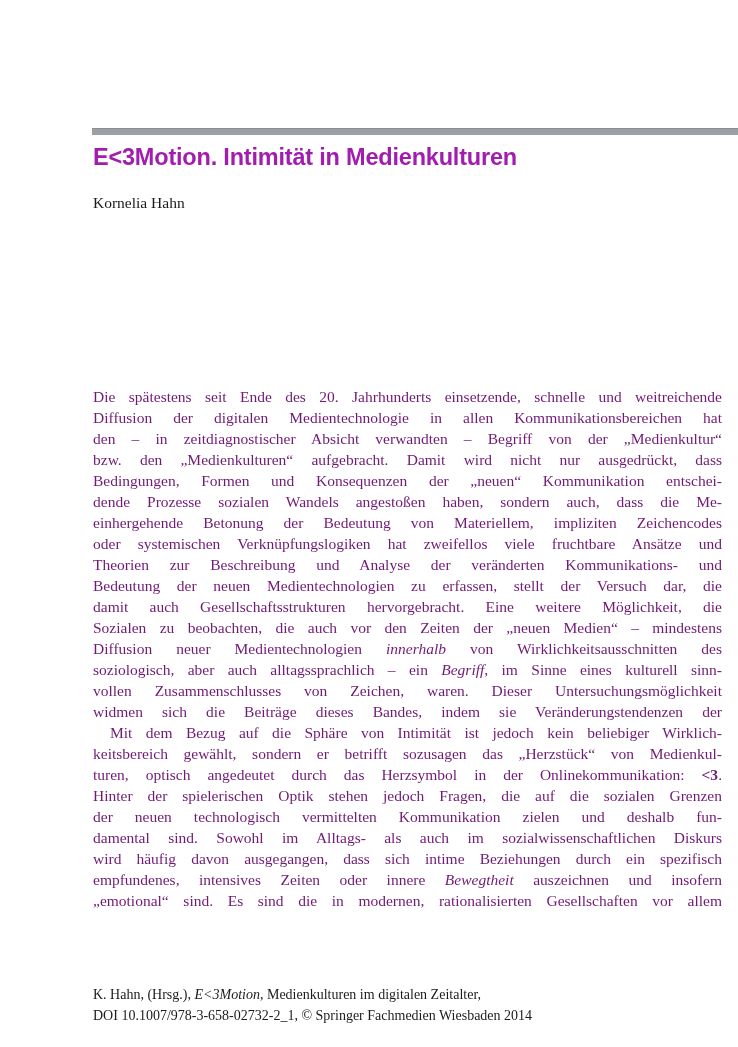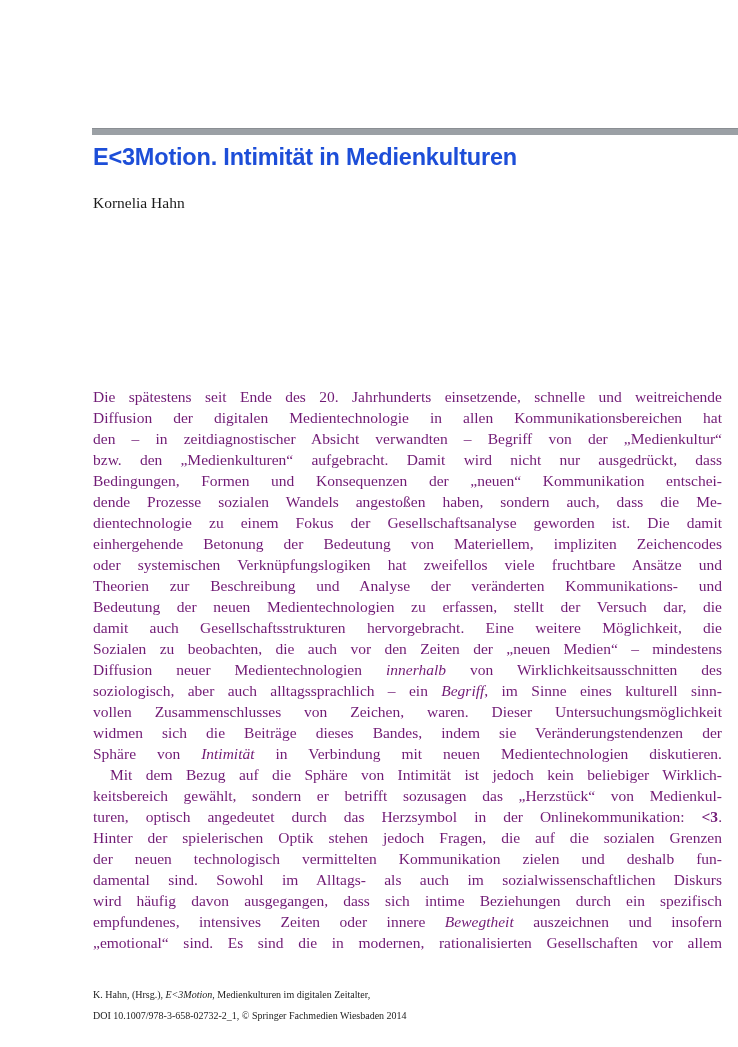--- a/index.html
+++ b/index.html
@@ -62,56 +62,54 @@
   .par.indent > .line:first-child { text-indent: 17px; }
 
   .it { font-style: italic; }
   .bd { font-weight: 700; }
 
   .footer {
     position: absolute;
     left: 93px;
     top: 984px;
     width: 629px;
-    font-size: 10px;
+    font-size: 14px;
   }
   .footer .line {
     line-height: 21px;
     text-align: left;
     text-align-last: left;
     -moz-text-align-last: left;
   }
 </style>
 </head>
 <body style="background: rgb(255, 255, 255);">
 
 <div class="page">
   <div class="top-rule" style="background: rgb(155, 160, 165);"></div>
-  <h1 class="title" style="color: #1d4ed8;">E&lt;3Motion. Intimität in Medienkulturen</h1>
+  <h1 class="title" style="color: #a21caf;">E&lt;3Motion. Intimität in Medienkulturen</h1>
   <div class="author" style="color: rgb(27, 27, 27); text-align: center;">Kornelia Hahn</div>
   <div class="body-text" id="body-text" style="color: #701a75;">
       <div class="par">
         <div class="line"><span>Die spätestens seit Ende des 20. Jahrhunderts einsetzende, schnelle und weitreichende</span></div>
         <div class="line"><span>Diffusion der digitalen Medientechnologie in allen Kommunikationsbereichen hat</span></div>
         <div class="line"><span>den – in zeitdiagnostischer Absicht verwandten – Begriff von der „Medienkultur“</span></div>
         <div class="line"><span>bzw. den „Medienkulturen“ aufgebracht. Damit wird nicht nur ausgedrückt, dass</span></div>
         <div class="line"><span>Bedingungen, Formen und Konsequenzen der „neuen“ Kommunikation entschei-</span></div>
         <div class="line"><span>dende Prozesse sozialen Wandels angestoßen haben, sondern auch, dass die Me-</span></div>
-        <div class="line"><span>dientechnologie zu einem Fokus der Gesellschaftsanalyse geworden ist. Die damit</span></div>
         <div class="line"><span>einhergehende Betonung der Bedeutung von Materiellem, impliziten Zeichencodes</span></div>
         <div class="line"><span>oder systemischen Verknüpfungslogiken hat zweifellos viele fruchtbare Ansätze und</span></div>
         <div class="line"><span>Theorien zur Beschreibung und Analyse der veränderten Kommunikations- und</span></div>
         <div class="line"><span>Bedeutung der neuen Medientechnologien zu erfassen, stellt der Versuch dar, die</span></div>
         <div class="line"><span>damit auch Gesellschaftsstrukturen hervorgebracht. Eine weitere Möglichkeit, die</span></div>
         <div class="line"><span>Sozialen zu beobachten, die auch vor den Zeiten der „neuen Medien“ – mindestens</span></div>
         <div class="line"><span>Diffusion neuer Medientechnologien </span><span class="it">innerhalb</span><span> von Wirklichkeitsausschnitten des</span></div>
         <div class="line"><span>soziologisch, aber auch alltagssprachlich – ein </span><span class="it">Begriff</span><span>, im Sinne eines kulturell sinn-</span></div>
         <div class="line"><span>vollen Zusammenschlusses von Zeichen, waren. Dieser Untersuchungsmöglichkeit</span></div>
         <div class="line"><span>widmen sich die Beiträge dieses Bandes, indem sie Veränderungstendenzen der</span></div>
-        <div class="line"><span>Sphäre von </span><span class="it">Intimität</span><span> in Verbindung mit neuen Medientechnologien diskutieren.</span></div>
       </div>
       <div class="par indent">
         <div class="line"><span>Mit dem Bezug auf die Sphäre von Intimität ist jedoch kein beliebiger Wirklich-</span></div>
         <div class="line"><span>keitsbereich gewählt, sondern er betrifft sozusagen das „Herzstück“ von Medienkul-</span></div>
         <div class="line"><span>turen, optisch angedeutet durch das Herzsymbol in der Onlinekommunikation: </span><span class="bd">&lt;3</span><span>.</span></div>
         <div class="line"><span>Hinter der spielerischen Optik stehen jedoch Fragen, die auf die sozialen Grenzen</span></div>
         <div class="line"><span>der neuen technologisch vermittelten Kommunikation zielen und deshalb fun-</span></div>
         <div class="line"><span>damental sind. Sowohl im Alltags- als auch im sozialwissenschaftlichen Diskurs</span></div>
         <div class="line"><span>wird häufig davon ausgegangen, dass sich intime Beziehungen durch ein spezifisch</span></div>
         <div class="line"><span>empfundenes, intensives Zeiten oder innere </span><span class="it">Bewegtheit</span><span> auszeichnen und insofern</span></div>

